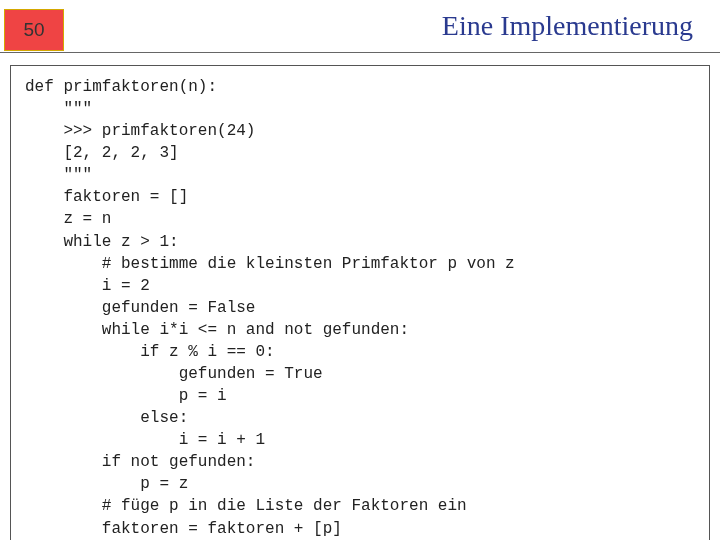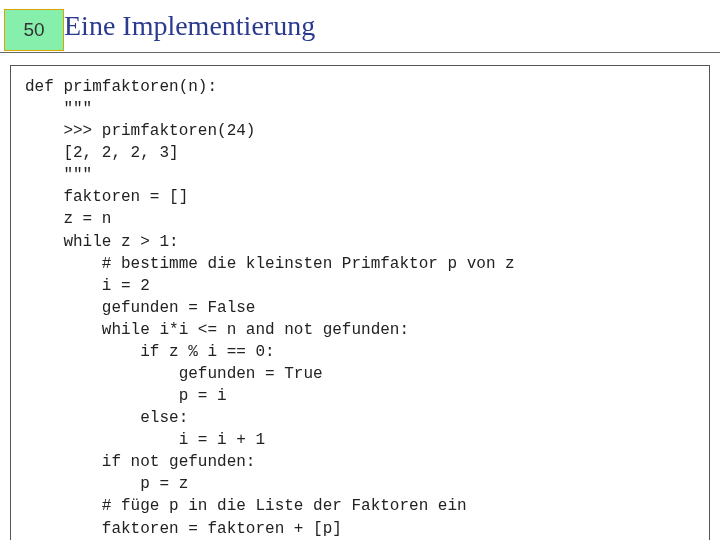--- a/index.html
+++ b/index.html
@@ -11,39 +11,39 @@
     height: 540px;
     overflow: hidden;
   }
   .header {
     display: flex;
     align-items: center;
     height: 52px;
     border-bottom: 1px solid #666;
   }
   .slide-number-box {
-    background: #86efac;
+    background: #ef4444;
     color: #333;
     font-size: 19px;
     width: 58px;
     height: 40px;
     display: flex;
     align-items: center;
     justify-content: center;
     margin-top: 8px;
     margin-left: 4px;
     border: 1px solid #d4a800;
   }
   .title-area {
     flex: 1;
-    text-align: left;
+    text-align: right;
     color: #2a3a8f;
     font-family: Georgia, 'Times New Roman', serif;
     font-size: 28px;
-    padding-right: 52px;
+    padding-right: 27px;
   }
   .code-container {
     margin: 12px 10px 0 10px;
     border: 1px solid #555;
     padding: 10px 14px;
   }
   pre.code {
     margin: 0;
     font-family: "Courier New", Courier, monospace;
     font-size: 16px;

